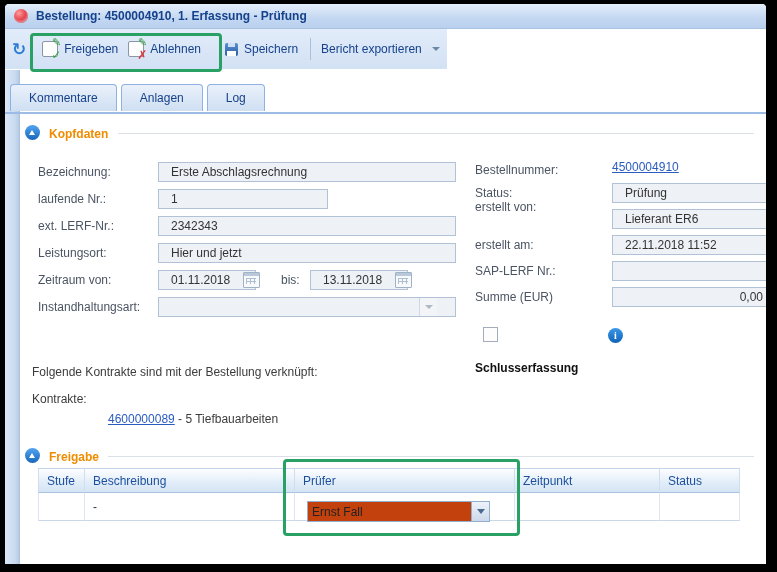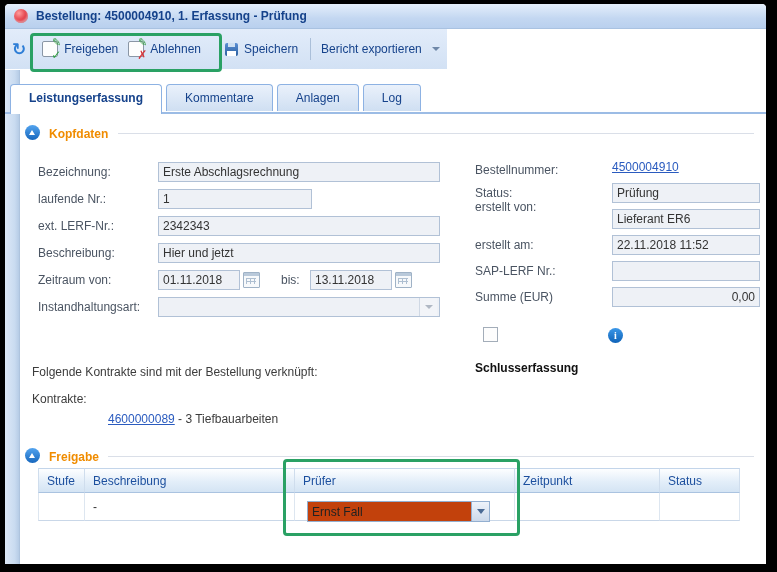--- a/index.html
+++ b/index.html
@@ -66,21 +66,21 @@
             background:linear-gradient(#53a4ef,#1767bd);}
   .sec-icon::after{content:"";position:absolute;left:4px;top:5px;width:0;height:0;
                    border-left:3.5px solid transparent;border-right:3.5px solid transparent;
                    border-bottom:5px solid #fff;}
   .sec-title{position:absolute;color:#f08c00;font-weight:bold;}
   .sec-line{position:absolute;height:1px;background:#dadfe8;}
 
   
   .flabel{position:absolute;color:#4a5462;}
   .fin{position:absolute;height:18px;border:1px solid #b1c1d6;background:#eef1f6;color:#333;
-       font-family:inherit;font-size:12px;padding:0 4px;box-sizing:content-box;}
+       font-family:inherit;font-size:12px;padding:0 12px;box-sizing:content-box;}
   .cal-icon{position:absolute;width:15px;height:14px;border:1px solid #9fb2c6;background:#f7f9fb;
             border-radius:1px;cursor:pointer;}
   .cal-icon::before{content:"";position:absolute;left:0;right:0;top:0;height:3px;background:#b9c9da;}
   .cal-icon::after{content:"";position:absolute;left:2px;top:5px;width:10px;height:6px;
       background:repeating-linear-gradient(to right,#aebfd1 0 1px,transparent 1px 4px),
                  repeating-linear-gradient(to bottom,#aebfd1 0 1px,transparent 1px 3px);}
   .dd-dis{position:absolute;right:1px;top:1px;width:17px;height:18px;background:#f2f4f8;
           border-left:1px solid #cfd8e4;display:flex;align-items:center;justify-content:center;}
   .dd-dis i{width:0;height:0;border-left:4px solid transparent;border-right:4px solid transparent;
             border-top:4px solid #b0b8c4;}
@@ -149,40 +149,39 @@
       <span class="lbl">Bericht exportieren</span>
       <span class="arr"></span>
     </button>
   </div>
   <div class="green-box" id="gb-toolbar"></div>
 
   <div class="lstrip"></div>
 
   <div class="tabline"></div>
   <div class="tabstrip">
-    <div class="tab active">Leistungserfassung</div>
     <div class="tab">Kommentare</div>
     <div class="tab">Anlagen</div>
     <div class="tab">Log</div>
   </div>
 
   <span class="sec-icon" style="left:20px;top:121px;"></span>
   <span class="sec-title" style="left:44px;top:123px;">Kopfdaten</span>
   <span class="sec-line" style="left:113px;top:129px;width:636px;"></span>
 
   <span class="flabel" style="left:33px;top:161px;">Bezeichnung:</span>
   <input class="fin" style="left: 153px; top: 158px; width: 272px;" readonly="" value="Erste Abschlagsrechnung">
 
   <span class="flabel" style="left:33px;top:188px;">laufende Nr.:</span>
   <input class="fin" style="left: 153px; top: 185px; width: 144px;" readonly="" value="1">
 
   <span class="flabel" style="left:33px;top:215px;">ext. LERF-Nr.:</span>
   <input class="fin" style="left: 153px; top: 212px; width: 272px;" readonly="" value="2342343">
 
-  <span class="flabel" style="left:33px;top:242px;">Beschreibung:</span>
+  <span class="flabel" style="left:33px;top:242px;">Leistungsort:</span>
   <input class="fin" style="left: 153px; top: 239px; width: 272px;" readonly="" value="Hier und jetzt">
 
   <span class="flabel" style="left:33px;top:269px;">Zeitraum von:</span>
   <input class="fin" style="left: 153px; top: 266px; width: 72px;" readonly="" value="01.11.2018">
   <span class="cal-icon" style="left:238px;top:268px;"></span>
   <span class="flabel" style="left:276px;top:269px;">bis:</span>
   <input class="fin" style="left: 305px; top: 266px; width: 72px;" readonly="" value="13.11.2018">
   <span class="cal-icon" style="left:390px;top:268px;"></span>
 
   <span class="flabel" style="left:33px;top:296px;">Instandhaltungsart:</span>
@@ -212,21 +211,21 @@
   <input class="fin" style="left: 607px; top: 283px; width: 138px; text-align: right;" readonly="" value="0,00">
 
   <span class="checkbox" style="left:478px;top:323px;"></span>
   <span class="bold-label" style="left:470px;top:341px;">Schlusserfassung</span>
   <span class="info-icon" style="left:603px;top:324px;">i</span>
 
   <span class="plain" style="left:27px;top:361px;">Folgende Kontrakte sind mit der Bestellung verknüpft:</span>
   <span class="plain" style="left:27px;top:388px;">Kontrakte:</span>
   <span class="plain" style="left:103px;top:408px;">
     <a class="link">4600000089</a>
-    <span>- 3 Tiefbauarbeiten</span>
+    <span>- 5 Tiefbauarbeiten</span>
   </span>
 
   <span class="sec-icon" style="left:20px;top:444px;"></span>
   <span class="sec-title" style="left:44px;top:446px;">Freigabe</span>
   <span class="sec-line" style="left:103px;top:452px;width:646px;"></span>
 
   <div class="ftable">
     <div class="frow">
       <div class="hcell">Stufe</div>
       <div class="hcell">Beschreibung</div>

